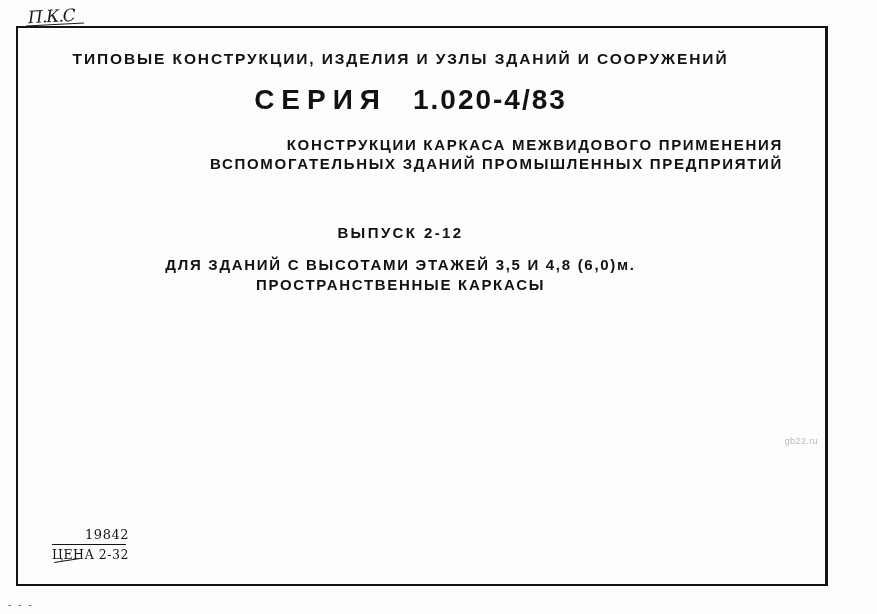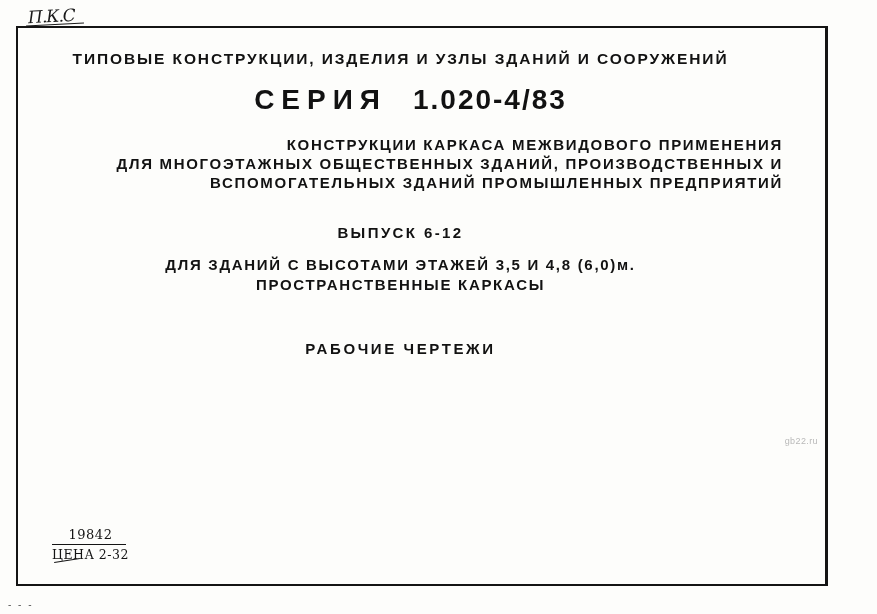--- a/index.html
+++ b/index.html
@@ -156,21 +156,21 @@
     font-size: 9px;
     color: #b9b9b9;
     letter-spacing: 0.4px;
   }
 
   
   #code-block {
     position: absolute;
     left: 34px;
     bottom: 22px;
-    text-align: center;
+    text-align: right;
   }
   #code-number {
     font-family: "DejaVu Serif", serif;
     font-size: 13px;
     letter-spacing: 0.5px;
     color: #141414;
     padding-bottom: 1px;
   }
   #code-rule {
     width: 74px;
@@ -216,32 +216,30 @@
     <div id="content">
 
       <div class="ln" id="title-main">ТИПОВЫЕ КОНСТРУКЦИИ, ИЗДЕЛИЯ И УЗЛЫ ЗДАНИЙ И СООРУЖЕНИЙ</div>
 
       <div class="ln" id="series-line">
         <span class="ser-word">СЕРИЯ</span><span class="ser-num">1.020-4/83</span>
       </div>
 
       <div id="block-purpose">
         <div class="ln">КОНСТРУКЦИИ КАРКАСА МЕЖВИДОВОГО ПРИМЕНЕНИЯ</div>
-        <div class="ln">ДЛЯ МНОГОЭТАЖНЫХ ОБЩЕСТВЕННЫХ ЗДАНИЙ, ПРОИЗВОДСТВЕННЫХ И</div>
         <div class="ln">ВСПОМОГАТЕЛЬНЫХ ЗДАНИЙ ПРОМЫШЛЕННЫХ ПРЕДПРИЯТИЙ</div>
       </div>
 
-      <div class="ln" id="issue-line">ВЫПУСК 6-12</div>
+      <div class="ln" id="issue-line">ВЫПУСК 2-12</div>
 
       <div id="block-subject">
         <div class="ln">ДЛЯ ЗДАНИЙ С ВЫСОТАМИ ЭТАЖЕЙ 3,5 И 4,8 (6,0)м.</div>
         <div class="ln">ПРОСТРАНСТВЕННЫЕ КАРКАСЫ</div>
       </div>
 
-      <div class="ln" id="working-drawings">РАБОЧИЕ ЧЕРТЕЖИ</div>
     </div>
 
     <div id="watermark">gb22.ru</div>
 
     <div id="code-block">
       <div id="code-number">19842</div>
       <div id="code-rule"></div>
       <div id="code-price">ЦЕНА 2-32</div>
     </div>
     <div id="code-price-strike"></div>

